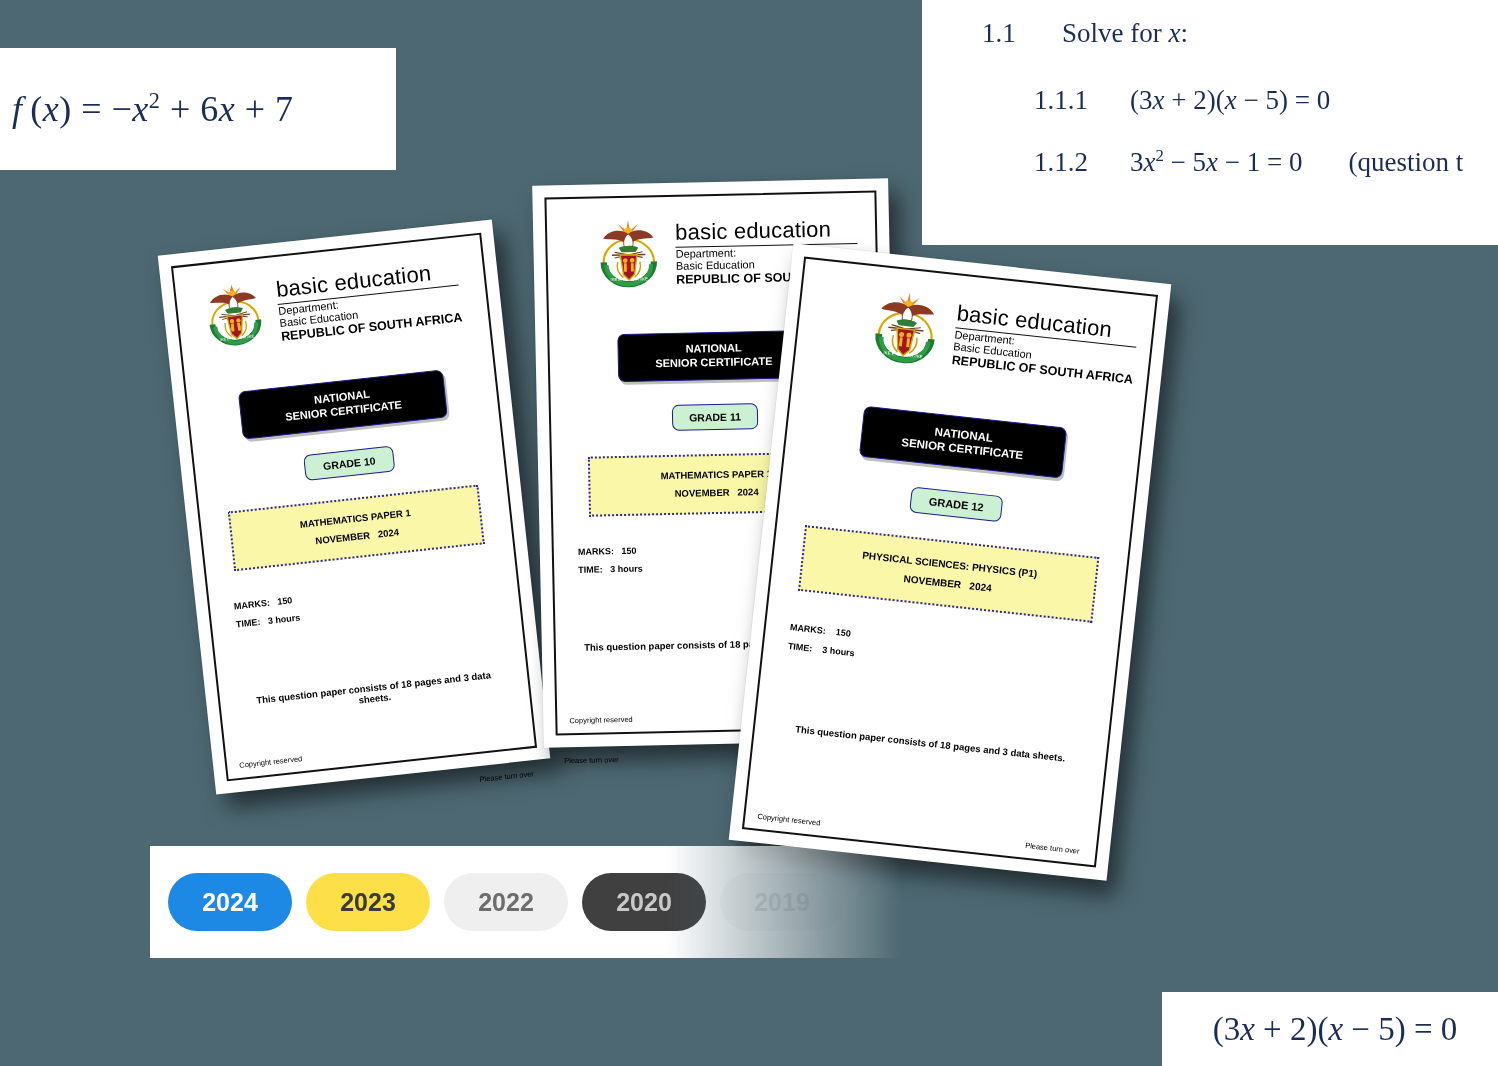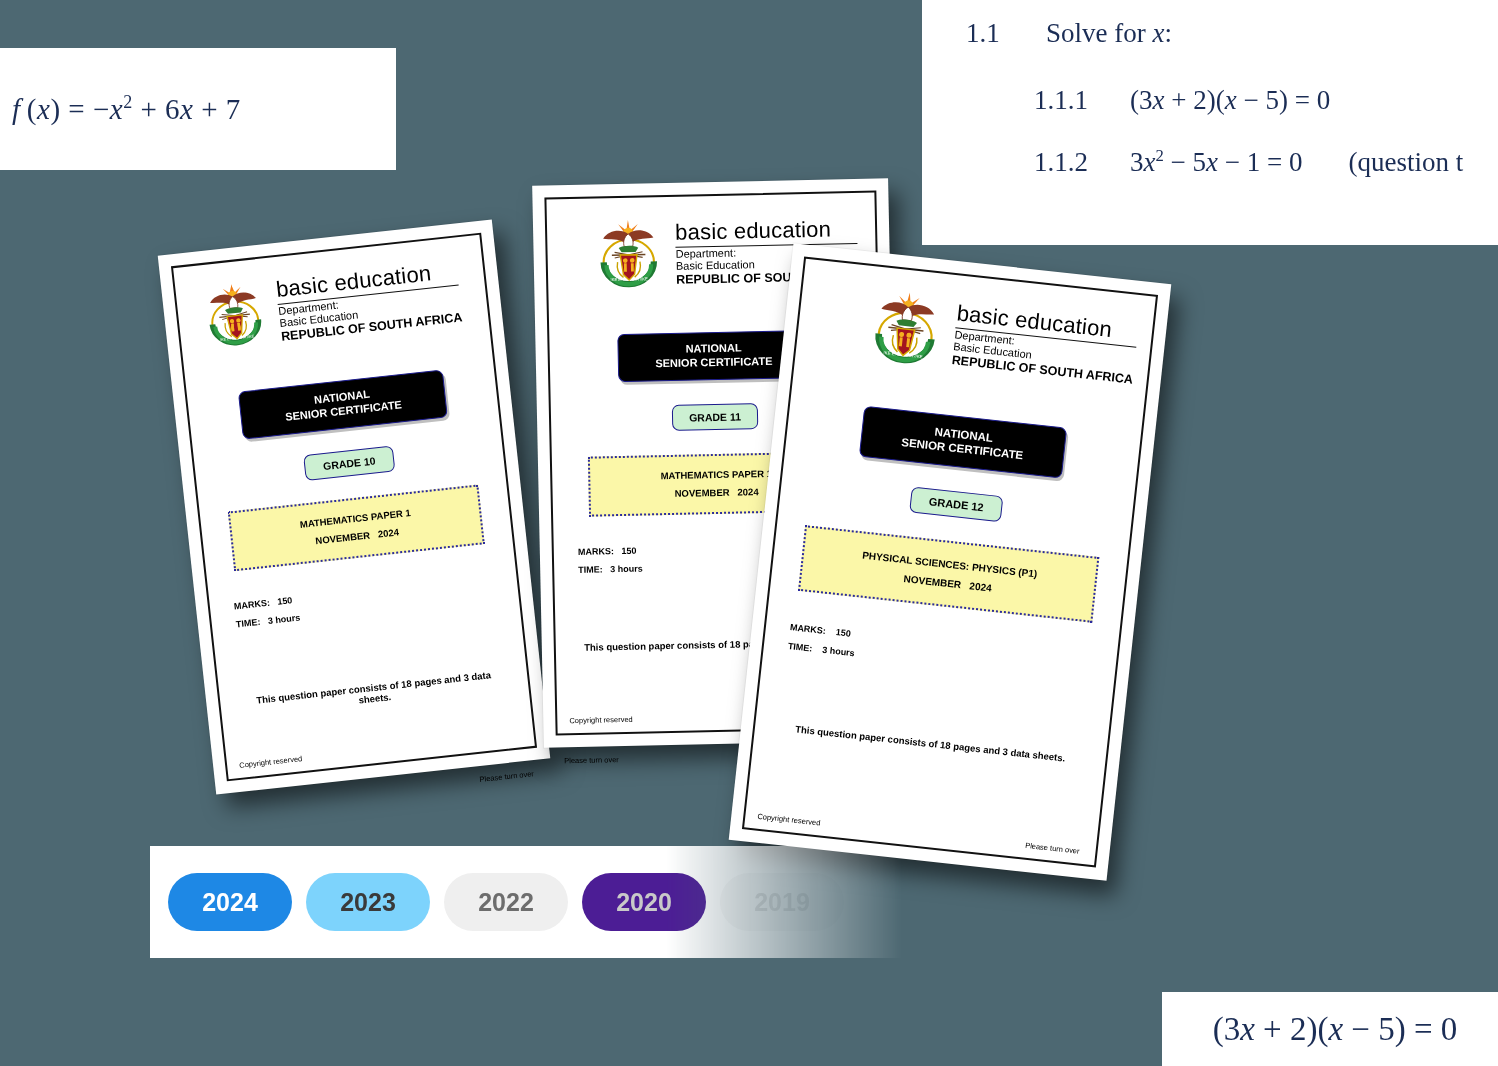--- a/index.html
+++ b/index.html
@@ -23,30 +23,30 @@
     display: flex;
     align-items: center;
     color: #1b2d55;
     font-family: "Liberation Serif", serif;
   }
   #math-card-fx {
     left: -6px; top: 48px;
     width: 402px; height: 122px;
     padding-left: 18px;
   }
-  #math-card-fx .expr { font-size: 29px; letter-spacing: .5px; }
+  #math-card-fx .expr { font-size: 36px; letter-spacing: .5px; }
 
   #math-card-questions {
     left: 922px; top: -4px;
     width: 600px; height: 249px;
     display: block;
     padding: 22px 0 0 44px;
   }
   .qrow { display: flex; align-items: baseline; margin-bottom: 30px; }
-  .qnum { font-size: 27px; width: 80px; flex: none; color: #1b2d55; }
+  .qnum { font-size: 27px; width: 80px; flex: none; color: #1b2d55; margin-left: 16px; }
   .qnum.sub { width: 96px; margin-left: 68px; }
   .qtext { font-size: 27px; color: #1b2d55; white-space: nowrap; }
   .qrow.first { margin-bottom: 36px; }
   .paren-tail { margin-left: 46px; font-size: 27px; }
 
   #math-card-factor {
     left: 1162px; top: 992px;
     width: 346px; height: 74px;
     justify-content: center;
   }
@@ -137,30 +137,30 @@
     padding: 0 18px;
     gap: 14px;
     -webkit-mask-image: linear-gradient(to right, #000 0%, #000 68%, transparent 99%);
             mask-image: linear-gradient(to right, #000 0%, #000 68%, transparent 99%);
   }
   .year-pill {
     flex: none;
     height: 58px;
     min-width: 124px;
     border-radius: 29px;
-    background: #7dd3fc;
+    background: #fde047;
     color: #3a3a3a;
     font-size: 25px;
     font-weight: bold;
     display: flex; align-items: center; justify-content: center;
   }
   .year-pill.active { background: #1e88e5; color: #fff; }
   .year-pill.f1 { color: #6d6d6d; background:#efefef; }
   .year-pill.f2 { color: #a9a9a9; background:#f2f2f2; }
-  .year-pill.f3 { color: #c9c9c9; background:#4c1d95; }
+  .year-pill.f3 { color: #c9c9c9; background:#404040; }
   .year-pill.f4 { color: #dedede; background:#f8f8f8; }
 </style>
 </head>
 <body>
 
 <div id="stage">
 
   <div class="math-card" id="math-card-fx">
     <span class="expr">
       <i class="it">f</i> (<i class="it">x</i>)&nbsp;=&nbsp;−<i class="it">x</i><sup>2</sup>&nbsp;+&nbsp;6<i class="it">x</i>&nbsp;+&nbsp;7

